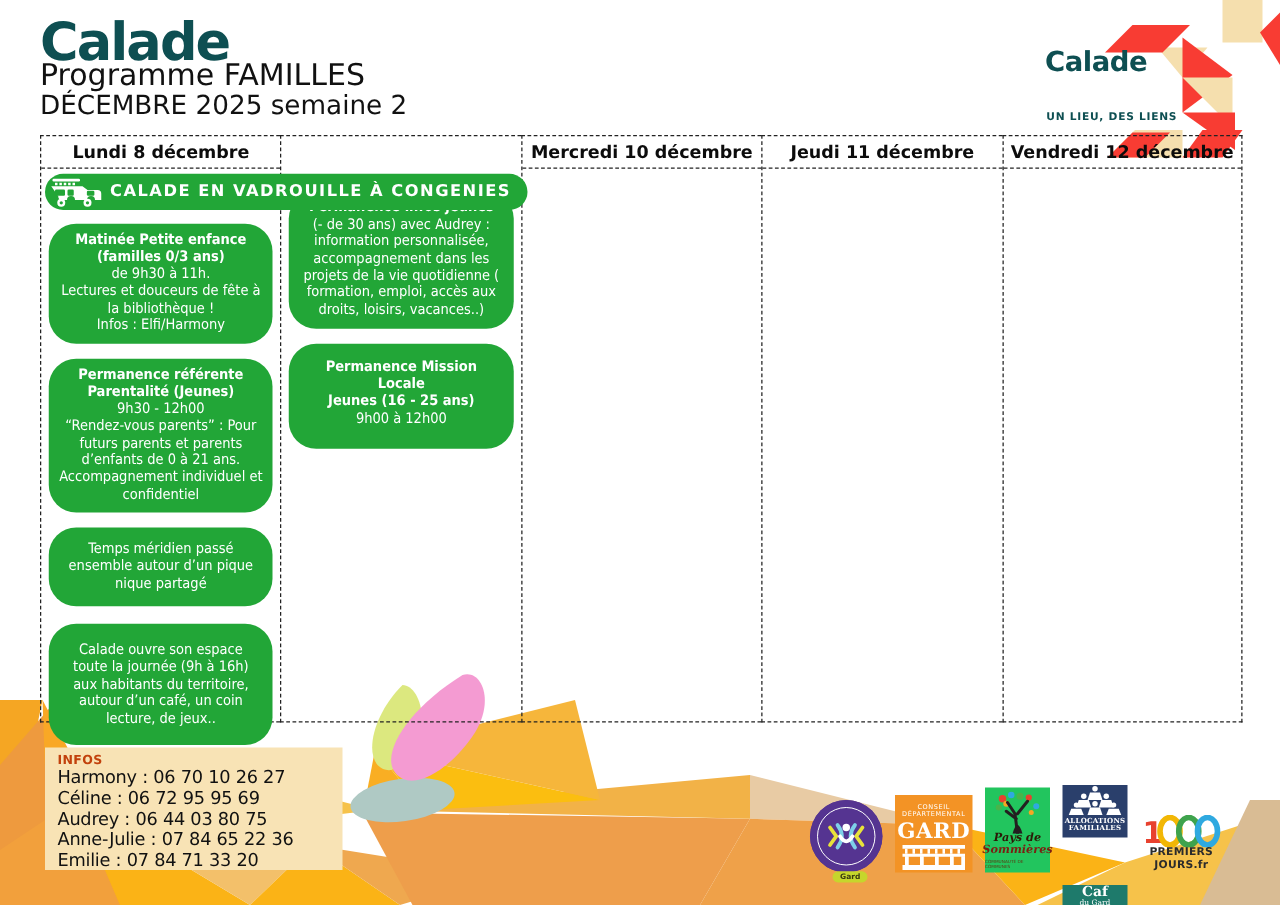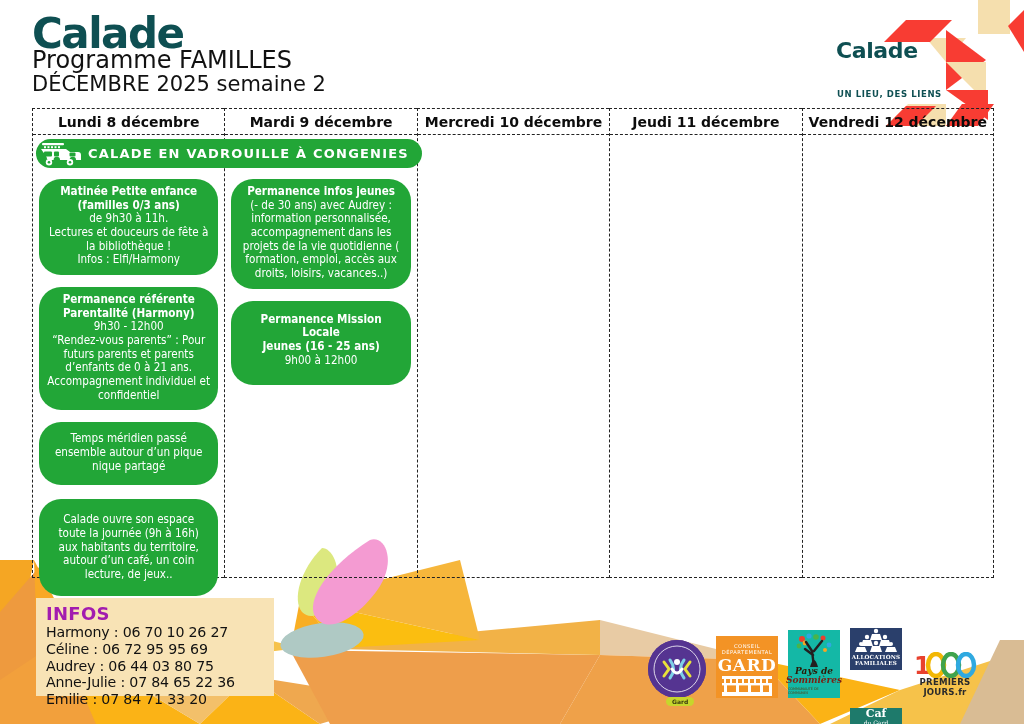--- a/index.html
+++ b/index.html
@@ -127,21 +127,21 @@
   #infos {
     position: absolute;
     left: 36px; top: 598px;
     width: 238px; height: 98px;
     background: #F8E3B5;
     z-index: 8;
     padding: 5px 6px 4px 10px;
   }
   #infos .infos-title {
     font-family: "DejaVu Sans", sans-serif;
-    font-weight: bold; font-size: 18px; color: #a21caf;
+    font-weight: bold; font-size: 10px; color: #c2410c;
     margin-bottom: 0px; letter-spacing: 0.3px;
   }
   #infos .line {
     font-family: "DejaVu Sans", sans-serif;
     font-size: 14.2px; color: #111; line-height: 1.18;
     letter-spacing: -0.2px;
     white-space: nowrap;
   }
 
   
@@ -161,21 +161,21 @@
   }
   .plogo-cd {
     width: 62px; height: 62px; background: #F39325; color: #fff;
     display: flex; flex-direction: column; align-items: center; justify-content: flex-start;
     padding-top: 7px;
   }
   .plogo-cd .l1 { font-family: "DejaVu Sans", sans-serif; font-size: 5.2px; letter-spacing: 0.5px; }
   .plogo-cd .l2 { font-family: "DejaVu Sans", sans-serif; font-size: 5.2px; letter-spacing: 0.5px; margin-bottom:2px;}
   .plogo-cd .l3 { font-family: "DejaVu Serif", serif; font-size: 17px; font-weight: bold; letter-spacing: 0.5px; line-height:1;}
   .plogo-pays {
-    width: 52px; height: 68px; background: #14b8a6;
+    width: 52px; height: 68px; background: #22c55e;
     display:flex; flex-direction:column; align-items:center; justify-content:flex-end;
     padding-bottom: 3px;
   }
   .plogo-pays .pn { font-family: "DejaVu Serif", serif; font-style: italic; font-weight: bold;
                     font-size: 9px; color: #2b1a06; line-height: 1; }
   .plogo-pays .pn2 { font-family: "DejaVu Serif", serif; font-style: italic; font-weight: bold;
                     font-size: 9px; color: #7a1f12; line-height: 1.05; }
   .plogo-pays .pn3 { font-family: "DejaVu Sans", sans-serif; font-size: 3.4px; color: #5a3a10; margin-top: 2px; }
   .plogo-caf { width: 52px; height: 70px; display:flex; flex-direction:column;gap:38px; }
   .plogo-caf .top { flex: 1 1 auto; background: #2A3F6B; color:#fff;
@@ -252,36 +252,35 @@
         <div style="height:38px"></div>
         <div class="card">
           <p><span class="t">Matinée Petite enfance</span></p>
           <p><span class="t">(familles 0/3 ans)</span></p>
           <p><span class="n">de 9h30 à 11h.</span></p>
           <p><span class="n">Lectures et douceurs de fête à la bibliothèque !</span></p>
           <p><span class="n">Infos : Elfi/Harmony</span></p>
         </div>
         <div class="card">
           <p><span class="t">Permanence référente</span></p>
-          <p><span class="t">Parentalité  (Harmony)</span></p>
+          <p><span class="t">Parentalité  (Jeunes)</span></p>
           <p><span class="n">9h30 - 12h00</span></p>
           <p><span class="n">“Rendez-vous parents” : Pour futurs parents et parents d’enfants de 0 à 21 ans.</span></p>
           <p><span class="n">Accompagnement individuel et confidentiel</span></p>
         </div>
         <div class="card" style="padding:10px 10px 12px 10px;margin-bottom:14px">
           <p><span class="n">Temps méridien passé ensemble autour d’un pique nique partagé</span></p>
         </div>
         <div class="card" style="padding:14px 10px 14px 10px">
           <p><span class="n">Calade ouvre son espace toute la journée (9h à 16h) aux habitants du territoire, autour d’un café, un coin lecture, de jeux..</span></p>
         </div>
       </div>
     </div>
 
     <div class="col">
-      <div class="col-head">Mardi 9 décembre</div>
       <div class="col-body">
         <div style="height:38px"></div>
         <div class="card">
           <p><span class="t">Permanence infos jeunes</span></p>
           <p><span class="n">(- de 30 ans) avec Audrey : information personnalisée, accompagnement dans les projets de la vie quotidienne ( formation, emploi, accès aux droits, loisirs, vacances..)</span></p>
         </div>
         <div class="card" style="padding:12px 10px 18px 10px">
           <p><span class="t">Permanence Mission Locale</span><span class="n"> </span></p>
           <p><span class="t">Jeunes (16 - 25  ans)</span></p>
           <p><span class="n">9h00 à 12h00</span></p>

